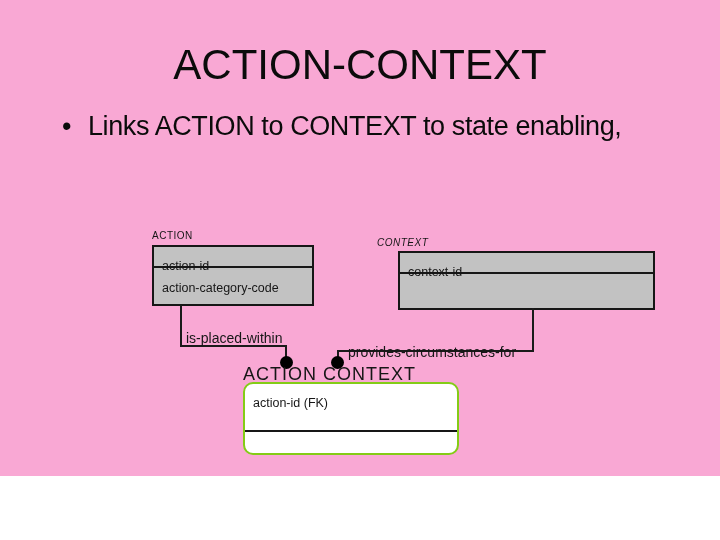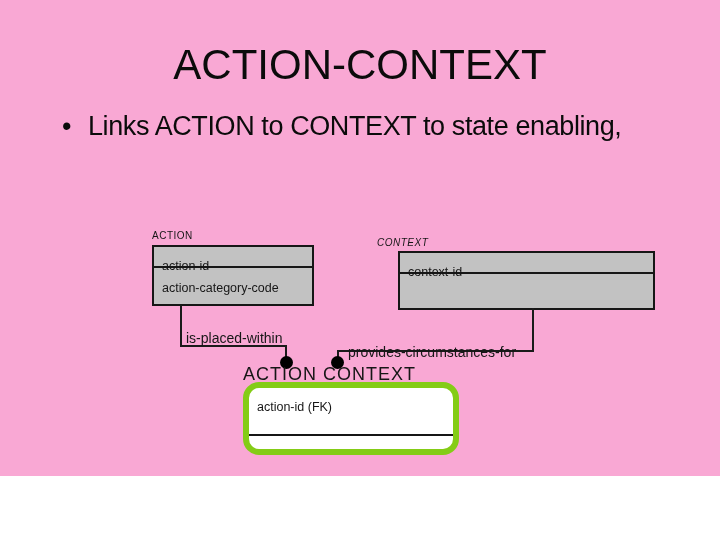--- a/index.html
+++ b/index.html
@@ -27,21 +27,21 @@
     color:#161616; white-space:nowrap;
   }
   
   .ent {
     position:absolute; box-sizing:border-box;
     border:2px solid #161616; background:#c2c2c2;
   }
   
   .ac {
     position:absolute; box-sizing:border-box;
-    border:6px solid #84cc16; background:#ffffff; border-radius:16px;
+    border:2px solid #84cc16; background:#ffffff; border-radius:10px;
   }
   .keys { box-sizing:border-box; border-bottom:2px solid #161616; padding-top:12px; }
   .attrs { box-sizing:border-box; padding-top:13px; }
   .keys div, .attrs div {
     font-size:12.5px; line-height:15.5px; padding-left:8px;
     white-space:nowrap; color:#161616;
   }
   .action-box   { left:152px; top:245px; width:162px; height:61px; }
   .action-box .keys { height:21px; }
   .context-box  { left:398px; top:251px; width:257px; height:59px; }

